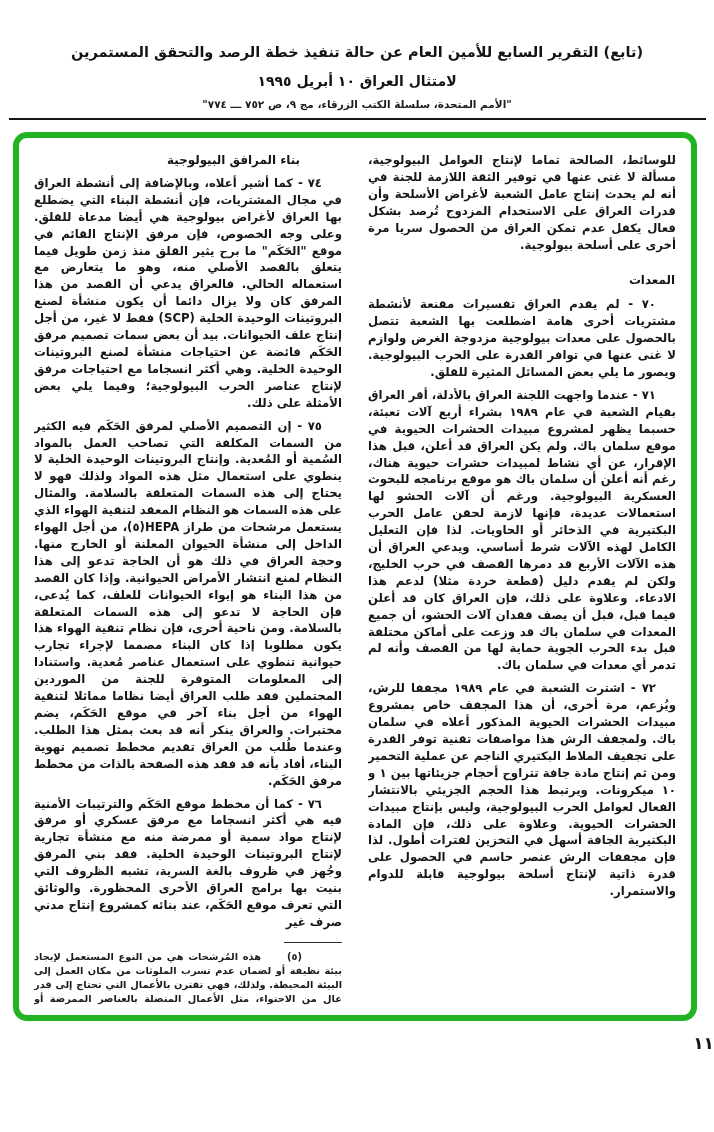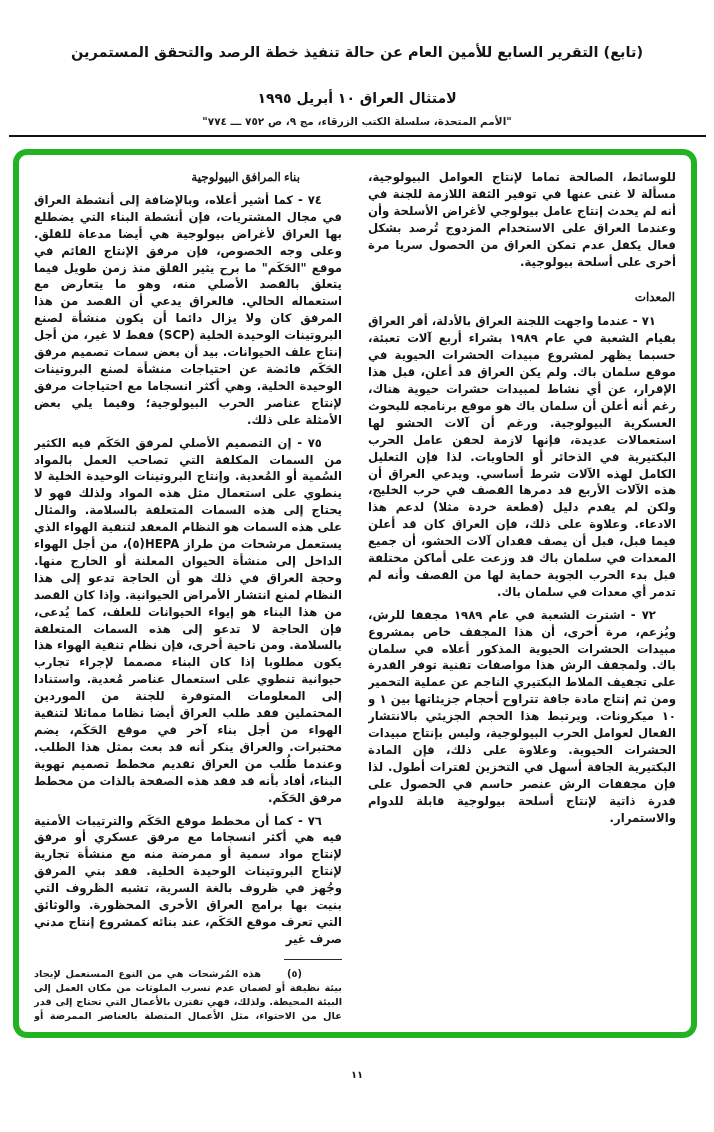--- a/index.html
+++ b/index.html
@@ -11,21 +11,21 @@
     overflow: hidden;
     font-family: "DejaVu Sans", sans-serif;
     direction: rtl;
     color: #141414;
   }
   .sheet { width: 714px; height: 1132px; position: relative; }
 
   
   .header { text-align: center; padding-top: 44px; }
   .title1 { font-size: 14.5px; font-weight: bold; letter-spacing: 0; }
-  .title2 { font-size: 14px; font-weight: bold; margin-top: 30px; }
+  .title2 { font-size: 14px; font-weight: bold; margin-top: 13px; }
   .source { font-size: 10.5px; font-weight: bold; margin-top: 9px; color: #1c1c1c; }
   .hrule  { border-top: 2px solid #151515; margin: 8px 8px 0 9px; height: 0; }
 
   
   .greenbox {
     box-sizing: border-box;
     margin: 12px 17px 0 13px;
     height: 889px;
     border: 6px solid var(--green, #22b322);
     border-radius: 14px;
@@ -40,21 +40,21 @@
     text-justify: inter-word;
     font-size: 11.7px;
     line-height: 16.9px;
     font-weight: bold;
     color: #161616;
   }
   .col p { margin: 0 0 6px 0; }
   p.num { text-indent: 20px; }
   p.cont { text-indent: 0; }
 
-  .sec-heading { font-weight: bold; font-size: 11.9px; font-family: Liberation Serif, serif; }
+  .sec-heading { font-weight: bold; font-size: 11.9px; }
   .heading-equip { margin: 19px 1px 7px 0; text-align: right; }
   .heading-bio   { margin: 0 42px 6px 0; text-align: right; }
 
   
   .fn-sep {
     width: 58px;
     border-top: 1.5px solid #2a2a2a;
     margin: 11px 0 7px auto; 
   }
   .footnote {
@@ -62,45 +62,45 @@
     line-height: 14.2px;
     font-weight: bold;
     text-align: justify;
     text-indent: 20px;
     color: #1b1b1b;
   }
   .fn-marker { display: inline-block; margin-left: 26px; }
 
   
   .pageno {
-    text-align: center;
-    font-size: 10px;
+    font-size: 17px;
     font-weight: bold;
-    margin-top: 31px;
+    margin-top: 12px;
   }
 </style>
 </head>
 <body>
 
 <div class="sheet">
 
   <div class="header">
     <div class="title1">(تابع) التقرير السابع للأمين العام عن حالة تنفيذ خطة الرصد والتحقق المستمرين</div>
     <div class="title2">لامتثال العراق ١٠ أبريل ١٩٩٥</div>
     <div class="source">"الأمم المتحدة، سلسلة الكتب الزرقاء، مج ٩، ص ٧٥٢ ـــ ٧٧٤"</div>
   </div>
 
   <div class="hrule"></div>
 
   <div class="greenbox">
     <div class="cols">
 
       <div class="col">
-        <p class="cont">للوسائط، الصالحة تماما لإنتاج العوامل البيولوجية، مسألة لا غنى عنها في توفير الثقة اللازمة للجنة في أنه لم يحدث إنتاج عامل بيولوجي لأغراض الأسلحة وأن وعندما العراق على الاستخدام المزدوج تُرصد بشكل فعال يكفل عدم تمكن العراق من الحصول سريا مرة أخرى على أسلحة بيولوجية.</p>
+        <p class="cont">للوسائط، الصالحة تماما لإنتاج العوامل البيولوجية، مسألة لا غنى عنها في توفير الثقة اللازمة للجنة في أنه لم يحدث إنتاج عامل الشعبة لأغراض الأسلحة وأن قدرات العراق على الاستخدام المزدوج تُرصد بشكل فعال يكفل عدم تمكن العراق من الحصول سريا مرة أخرى على أسلحة بيولوجية.</p>
         <div class="sec-heading heading-equip">المعدات</div>
+        <p class="num">٧٠ - لم يقدم العراق تفسيرات مقنعة لأنشطة مشتريات أخرى هامة اضطلعت بها الشعبة تتصل بالحصول على معدات بيولوجية مزدوجة الغرض ولوازم لا غنى عنها في توافر القدرة على الحرب البيولوجية. ويصور ما يلي بعض المسائل المثيرة للقلق.</p>
         <p class="num">٧١ - عندما واجهت اللجنة العراق بالأدلة، أقر العراق بقيام الشعبة في عام ١٩٨٩ بشراء أربع آلات تعبئة، حسبما يظهر لمشروع مبيدات الحشرات الحيوية في موقع سلمان باك. ولم يكن العراق قد أعلن، قبل هذا الإقرار، عن أي نشاط لمبيدات حشرات حيوية هناك، رغم أنه أعلن أن سلمان باك هو موقع برنامجه للبحوث العسكرية البيولوجية. ورغم أن آلات الحشو لها استعمالات عديدة، فإنها لازمة لحقن عامل الحرب البكتيرية في الذخائر أو الحاويات. لذا فإن التعليل الكامل لهذه الآلات شرط أساسي. ويدعي العراق أن هذه الآلات الأربع قد دمرها القصف في حرب الخليج، ولكن لم يقدم دليل (قطعة خردة مثلا) لدعم هذا الادعاء. وعلاوة على ذلك، فإن العراق كان قد أعلن فيما قبل، قبل أن يصف فقدان آلات الحشو، أن جميع المعدات في سلمان باك قد وزعت على أماكن مختلفة قبل بدء الحرب الجوية حماية لها من القصف وأنه لم تدمر أي معدات في سلمان باك.</p>
         <p class="num">٧٢ - اشترت الشعبة في عام ١٩٨٩ مجففا للرش، ويُزعم، مرة أخرى، أن هذا المجفف خاص بمشروع مبيدات الحشرات الحيوية المذكور أعلاه في سلمان باك. ولمجفف الرش هذا مواصفات تقنية توفر القدرة على تجفيف الملاط البكتيري الناجم عن عملية التخمير ومن ثم إنتاج مادة جافة تتراوح أحجام جزيئاتها بين ١ و ١٠ ميكرونات. ويرتبط هذا الحجم الجزيئي بالانتشار الفعال لعوامل الحرب البيولوجية، وليس بإنتاج مبيدات الحشرات الحيوية. وعلاوة على ذلك، فإن المادة البكتيرية الجافة أسهل في التخزين لفترات أطول. لذا فإن مجففات الرش عنصر حاسم في الحصول على قدرة ذاتية لإنتاج أسلحة بيولوجية قابلة للدوام والاستمرار.</p>
       </div>
 
       <div class="col">
         <div class="sec-heading heading-bio">بناء المرافق البيولوجية</div>
         <p class="num">٧٤ - كما أشير أعلاه، وبالإضافة إلى أنشطة العراق في مجال المشتريات، فإن أنشطة البناء التي يضطلع بها العراق لأغراض بيولوجية هي أيضا مدعاة للقلق. وعلى وجه الخصوص، فإن مرفق الإنتاج القائم في موقع "الحَكَم" ما برح يثير القلق منذ زمن طويل فيما يتعلق بالقصد الأصلي منه، وهو ما يتعارض مع استعماله الحالي. فالعراق يدعي أن القصد من هذا المرفق كان ولا يزال دائما أن يكون منشأة لصنع البروتينات الوحيدة الخلية (SCP) فقط لا غير، من أجل إنتاج علف الحيوانات. بيد أن بعض سمات تصميم مرفق الحَكَم فائضة عن احتياجات منشأة لصنع البروتينات الوحيدة الخلية. وهي أكثر انسجاما مع احتياجات مرفق لإنتاج عناصر الحرب البيولوجية؛ وفيما يلي بعض الأمثلة على ذلك.</p>
         <p class="num">٧٥ - إن التصميم الأصلي لمرفق الحَكَم فيه الكثير من السمات المكلفة التي تصاحب العمل بالمواد السُمية أو المُعدية. وإنتاج البروتينات الوحيدة الخلية لا ينطوي على استعمال مثل هذه المواد ولذلك فهو لا يحتاج إلى هذه السمات المتعلقة بالسلامة. والمثال على هذه السمات هو النظام المعقد لتنقية الهواء الذي يستعمل مرشحات من طراز HEPA(٥)، من أجل الهواء الداخل إلى منشأة الحيوان المعلنة أو الخارج منها. وحجة العراق في ذلك هو أن الحاجة تدعو إلى هذا النظام لمنع انتشار الأمراض الحيوانية. وإذا كان القصد من هذا البناء هو إيواء الحيوانات للعلف، كما يُدعى، فإن الحاجة لا تدعو إلى هذه السمات المتعلقة بالسلامة. ومن ناحية أخرى، فإن نظام تنقية الهواء هذا يكون مطلوبا إذا كان البناء مصمما لإجراء تجارب حيوانية تنطوي على استعمال عناصر مُعدية. واستنادا إلى المعلومات المتوفرة للجنة من الموردين المحتملين فقد طلب العراق أيضا نظاما مماثلا لتنقية الهواء من أجل بناء آخر في موقع الحَكَم، يضم مختبرات. والعراق ينكر أنه قد بعث بمثل هذا الطلب. وعندما طُلب من العراق تقديم مخطط تصميم تهوية البناء، أفاد بأنه قد فقد هذه الصفحة بالذات من مخطط مرفق الحَكَم.</p>
         <p class="num">٧٦ - كما أن مخطط موقع الحَكَم والترتيبات الأمنية فيه هي أكثر انسجاما مع مرفق عسكري أو مرفق لإنتاج مواد سمية أو ممرضة منه مع منشأة تجارية لإنتاج البروتينات الوحيدة الخلية. فقد بني المرفق وجُهز في ظروف بالغة السرية، تشبه الظروف التي بنيت بها برامج العراق الأخرى المحظورة. والوثائق التي تعرف موقع الحَكَم، عند بنائه كمشروع إنتاج مدني صرف غير</p>
         <div class="fn-sep"></div>

